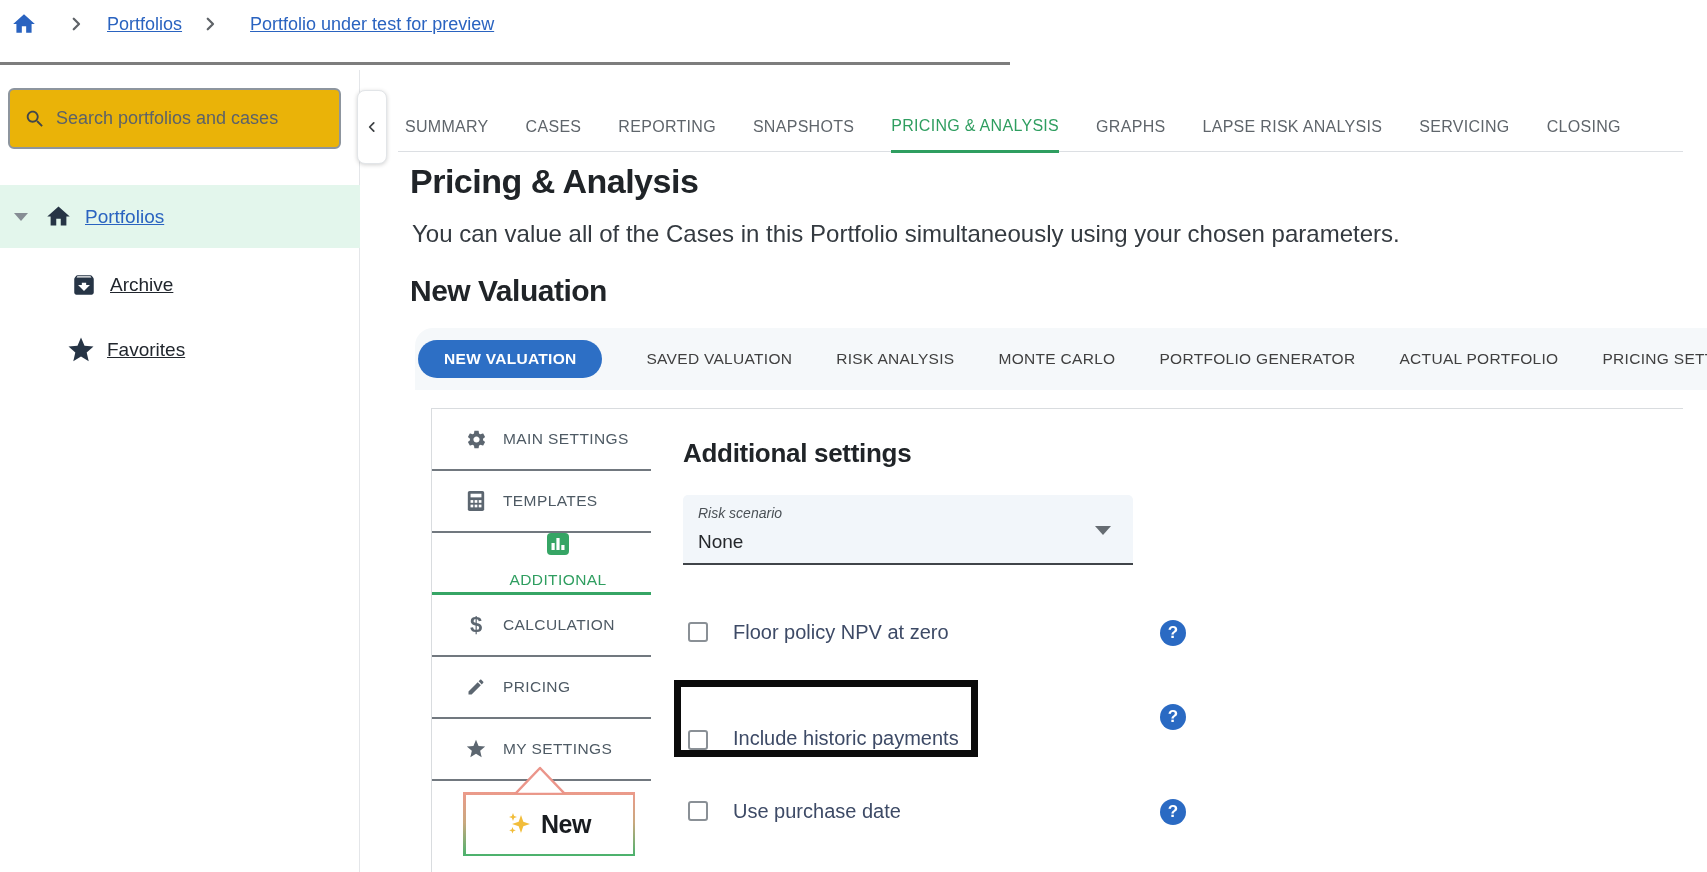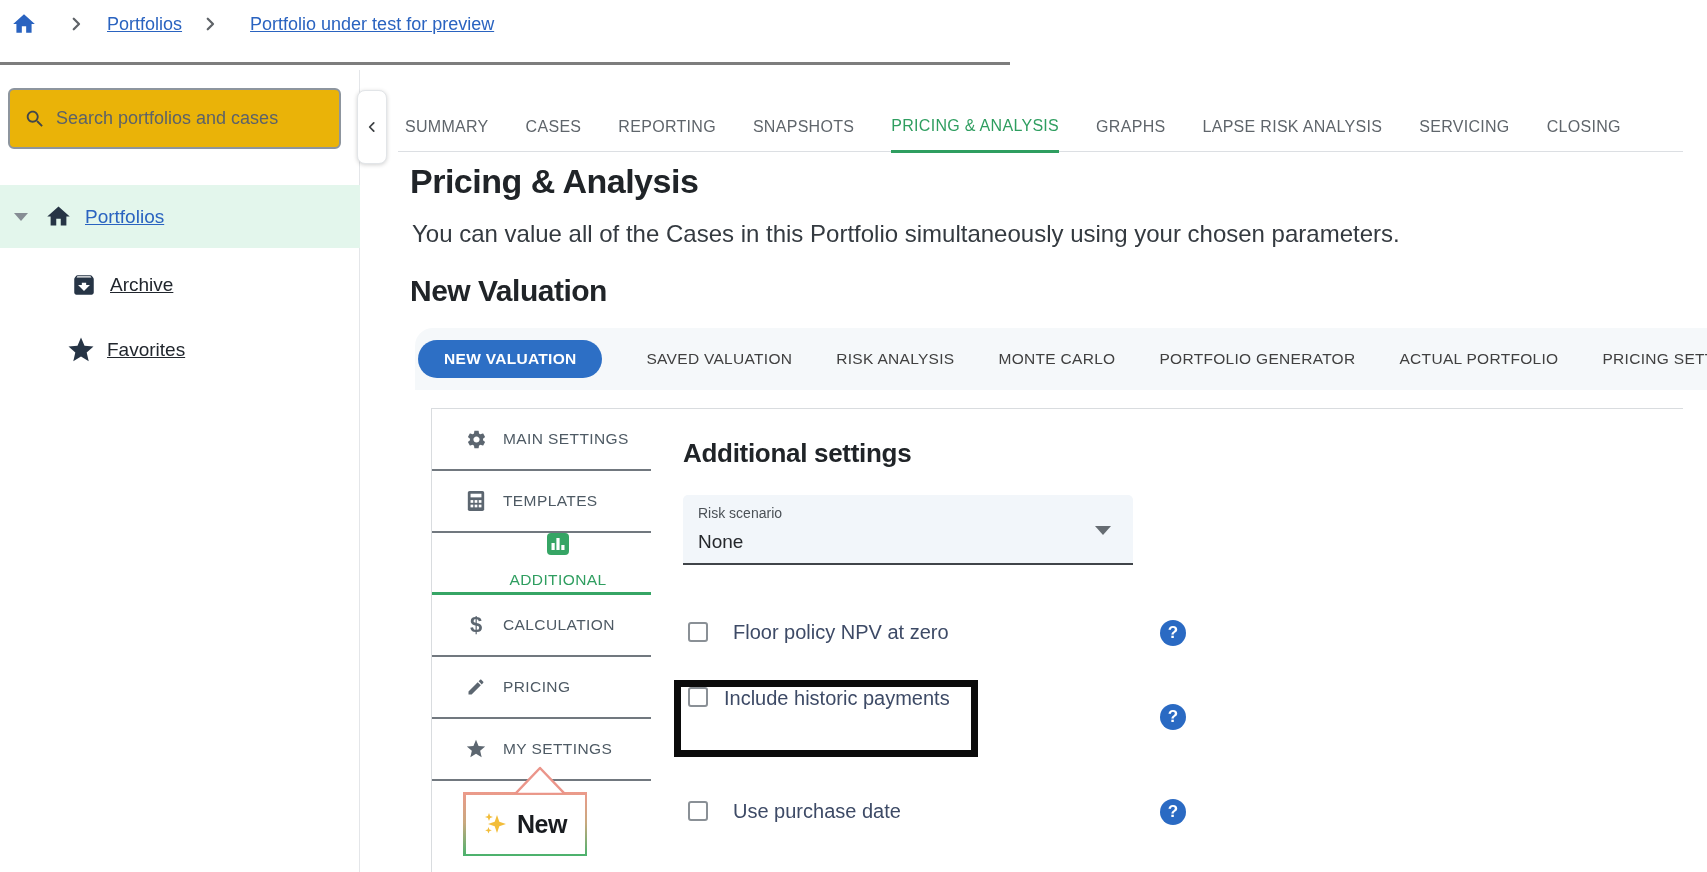--- a/index.html
+++ b/index.html
@@ -62,40 +62,40 @@
   .settings-nav { position:absolute; left:71px; top:339px; width:220px; height:463px; border-left:1px solid #d9dcdf; }
   .snav-item { height:62px; display:flex; align-items:center; padding-left:33px; gap:16px; border-bottom:2px solid #71787f; cursor:pointer; background:#fff; }
   .snav-item.active { border-bottom:3px solid #36a565;flex-direction:column; }
   .snav-icon { width:22px; height:22px; display:inline-flex; align-items:center; justify-content:center; color:#5c6670; flex:0 0 auto; }
   .snav-icon svg { display:block; }
   .snav-label { font-size:15.5px; letter-spacing:.4px; color:#4e5a64; white-space:nowrap; }
   .snav-item.active .snav-label { color:var(--accent_green,#2f9e60); }
   .dollar-glyph { font-size:22px; font-weight:bold; color:#5c6670; line-height:1; }
 
   .callout-pointer { position:absolute; left:152px; top:695px; width:56px; height:29px; z-index:3; }
-  .new-callout-box { position:absolute; left:103px; top:722px; width:124px; height:64px; background:linear-gradient(180deg,#ec9a8b 0%,#c9a87e 48%,#4ab26d 100%); z-index:2; }
+  .new-callout-box { position:absolute; left:103px; top:722px; width:172px; height:64px; background:linear-gradient(180deg,#ec9a8b 0%,#c9a87e 48%,#4ab26d 100%); z-index:2; }
   .new-callout-inner { position:absolute; inset:2.5px; background:#fff; display:flex; align-items:center; justify-content:center; gap:8px; }
   .sparkles { width:26px; height:26px; display:inline-flex; }
   .sparkles svg { display:block; }
   .callout-text { font-size:25px; font-weight:bold; color:#191c20; letter-spacing:-.5px; }
 
   .content-heading { position:absolute; left:323px; top:368px; font-size:26px; font-weight:bold; color:#202428; letter-spacing:-.3px; }
 
   .select-field { position:absolute; left:323px; top:425px; width:450px; height:70px; background:#f2f6fa; border-radius:5px 5px 0 0; border-bottom:2px solid #404449; cursor:pointer; }
-  .sf-label { position:absolute; left:15px; top:10px; font-size:14px; color:#4b5157; }
+  .sf-label { position:absolute; left:15px; top:10px; font-size:14px; color:#4b5157;font-style:italic; }
   .sf-value { position:absolute; left:15px; top:36px; font-size:19px; color:#25282c; }
   .sf-caret { position:absolute; right:22px; top:31px; width:0; height:0; border-left:8px solid transparent; border-right:8px solid transparent; border-top:9px solid #666c72; }
 
   .opt-row { position:absolute; display:flex; align-items:center; gap:25px; height:28px; }
   .opt-row.row1 { left:328px; top:548px; }
   .opt-row.row3 { left:328px; top:727px; }
   .checkbox { width:20px; height:20px; border:2px solid #8a9096; border-radius:3px; background:#fff; flex:0 0 auto; cursor:pointer; }
   .opt-label { font-size:20px; color:#3d4a66; white-space:nowrap; }
 
-  .highlight-box { position:absolute; left:314px; top:610px; width:304px; height:77px; border:7px solid var(--highlight_black,#0b0b0b); display:flex; align-items:flex-start; gap:16px; padding-left:7px; background:#fff; }
+  .highlight-box { position:absolute; left:314px; top:610px; width:304px; height:77px; border:7px solid var(--highlight_black,#0b0b0b); display:flex; align-items:flex-end; gap:25px; padding-left:7px; background:#fff; }
 
   .help { position:absolute; left:800px; width:26px; height:26px; border-radius:50%; background:var(--help_blue,#2a6ac3); color:#fff; font-size:17px; font-weight:bold; display:flex; align-items:center; justify-content:center; cursor:pointer; }
   .help.h1 { top:550px; }
   .help.h2 { top:634px; }
   .help.h3 { top:729px; }
 </style>
 </head>
 <body>
 
 <div class="page">

